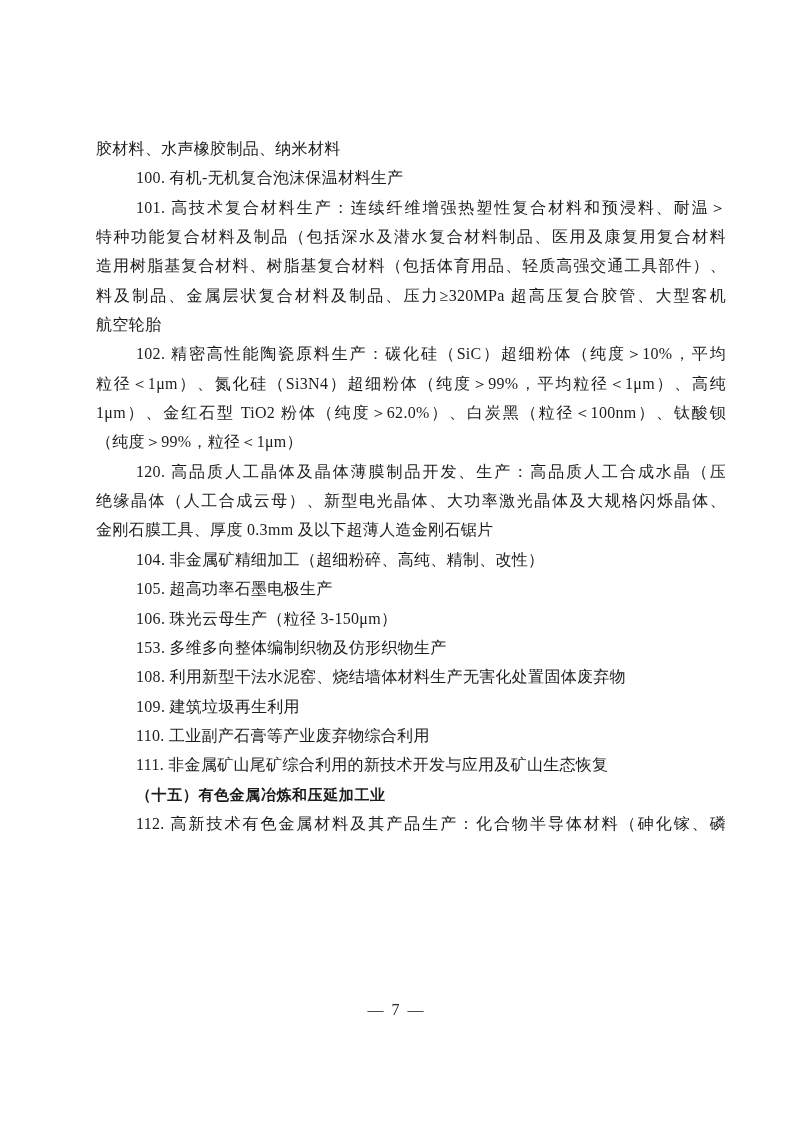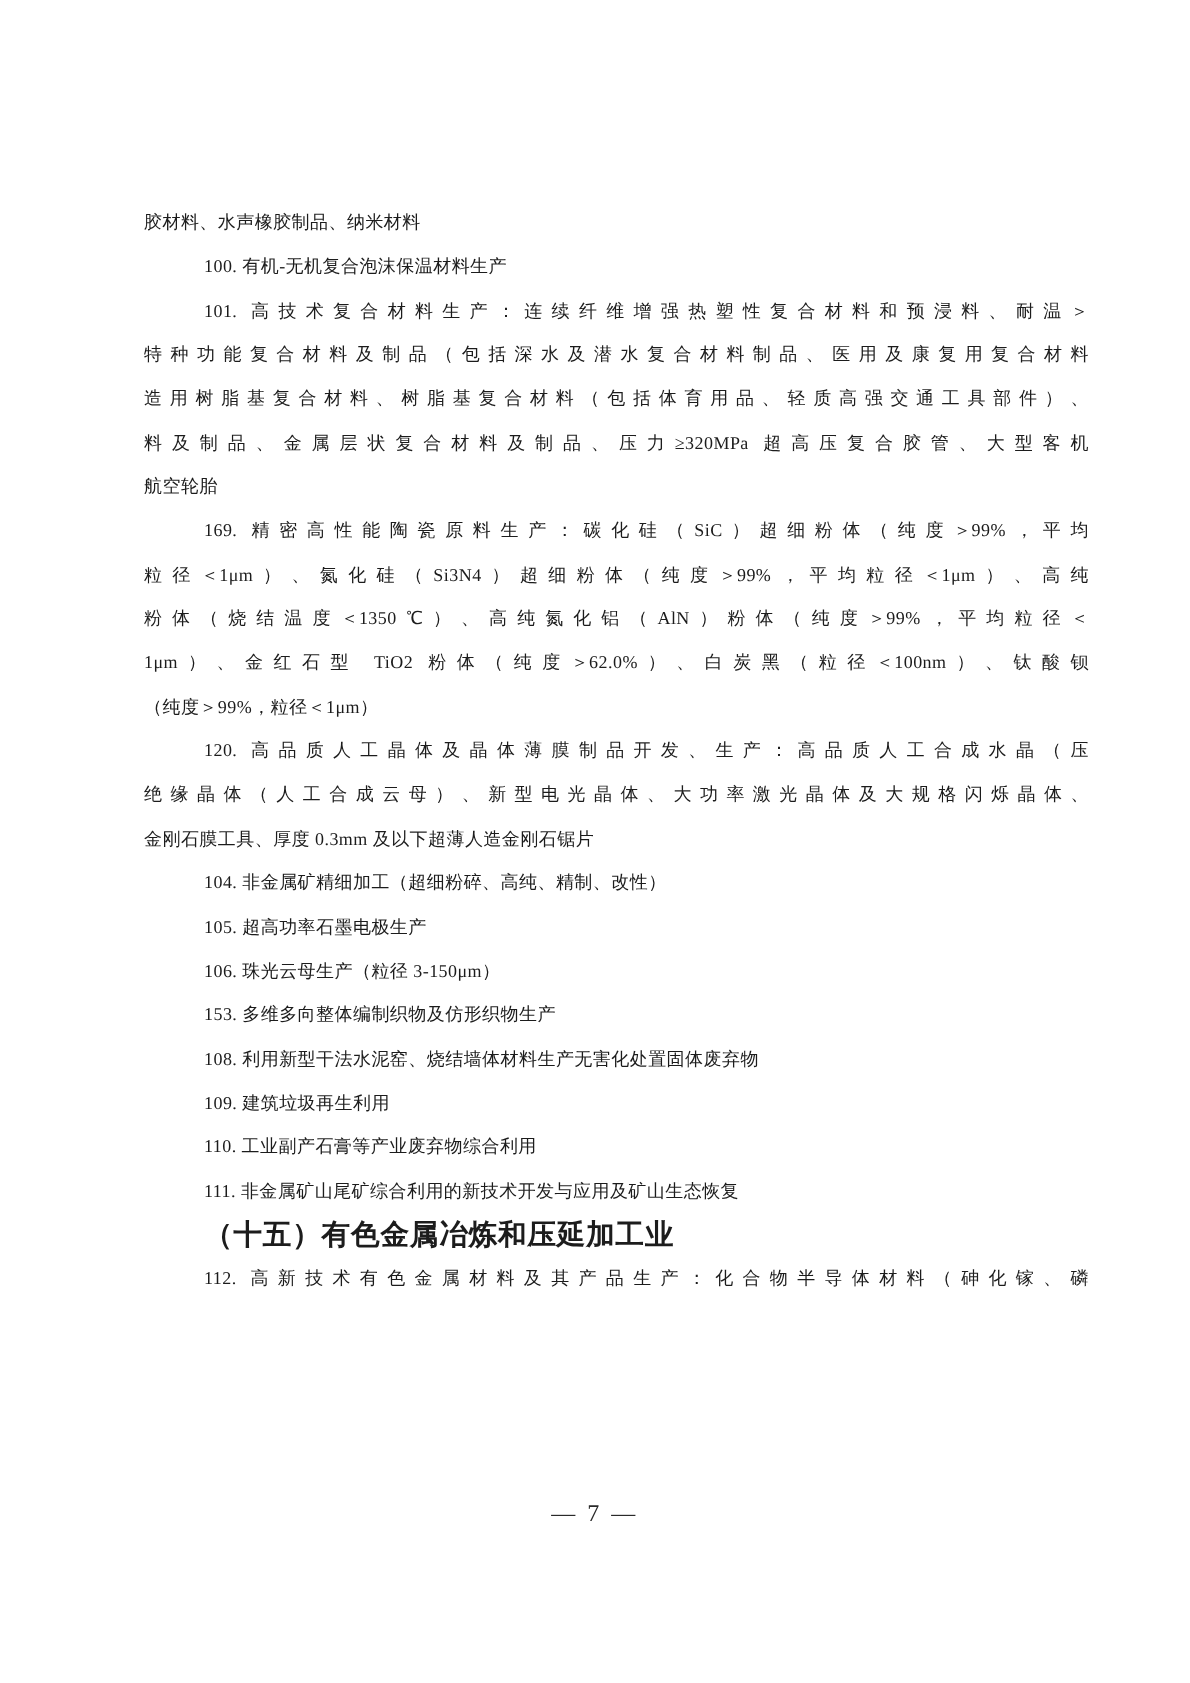--- a/index.html
+++ b/index.html
@@ -18,32 +18,32 @@
   }
   .content {
     position: absolute;
     left: 96px;
     top: 134px;
     width: 630px;
   }
   .line {
     height: 29.35px;
     line-height: 29.35px;
-    font-size: 12px;
+    font-size: 16px;
     letter-spacing: 0.3px;
     overflow: hidden;
     white-space: normal;
   }
   .line.item,
   .line.heading {
     text-indent: 40px;
   }
   .line.heading {
     font-weight: 700;
-    font-size: 19px;
+    font-size: 15px;
     font-family: "Liberation Sans", sans-serif;
     letter-spacing: 0.6px;
   }
   .line.full {
     text-align: justify;
     text-align-last: justify;
   }
   .footer {
     position: absolute;
     left: 0;
@@ -62,23 +62,22 @@
 
 <div class="page">
   <div class="content" id="doc-body">
       <div class="line cont">胶材料、水声橡胶制品、纳米材料</div>
       <div class="line item">100. 有机-无机复合泡沫保温材料生产</div>
       <div class="line item full">101. 高技术复合材料生产：连续纤维增强热塑性复合材料和预浸料、耐温＞</div>
       <div class="line wrap full">特种功能复合材料及制品（包括深水及潜水复合材料制品、医用及康复用复合材料</div>
       <div class="line wrap full">造用树脂基复合材料、树脂基复合材料（包括体育用品、轻质高强交通工具部件）、</div>
       <div class="line wrap full">料及制品、金属层状复合材料及制品、压力≥320MPa 超高压复合胶管、大型客机</div>
       <div class="line wrap">航空轮胎</div>
-      <div class="line item full">169. 精密高性能陶瓷原料生产：碳化硅（SiC）超细粉体（纯度＞99%，平均</div>
+      <div class="line item full">102. 精密高性能陶瓷原料生产：碳化硅（SiC）超细粉体（纯度＞10%，平均</div>
       <div class="line wrap full">粒径＜1μm）、氮化硅（Si3N4）超细粉体（纯度＞99%，平均粒径＜1μm）、高纯</div>
-      <div class="line wrap full">粉体（烧结温度＜1350℃）、高纯氮化铝（AlN）粉体（纯度＞99%，平均粒径＜</div>
       <div class="line wrap full">1μm）、金红石型 TiO2 粉体（纯度＞62.0%）、白炭黑（粒径＜100nm）、钛酸钡</div>
       <div class="line wrap">（纯度＞99%，粒径＜1μm）</div>
       <div class="line item full">120. 高品质人工晶体及晶体薄膜制品开发、生产：高品质人工合成水晶（压</div>
       <div class="line wrap full">绝缘晶体（人工合成云母）、新型电光晶体、大功率激光晶体及大规格闪烁晶体、</div>
       <div class="line wrap">金刚石膜工具、厚度 0.3mm 及以下超薄人造金刚石锯片</div>
       <div class="line item">104. 非金属矿精细加工（超细粉碎、高纯、精制、改性）</div>
       <div class="line item">105. 超高功率石墨电极生产</div>
       <div class="line item">106. 珠光云母生产（粒径 3-150μm）</div>
       <div class="line item">153. 多维多向整体编制织物及仿形织物生产</div>
       <div class="line item">108. 利用新型干法水泥窑、烧结墙体材料生产无害化处置固体废弃物</div>

